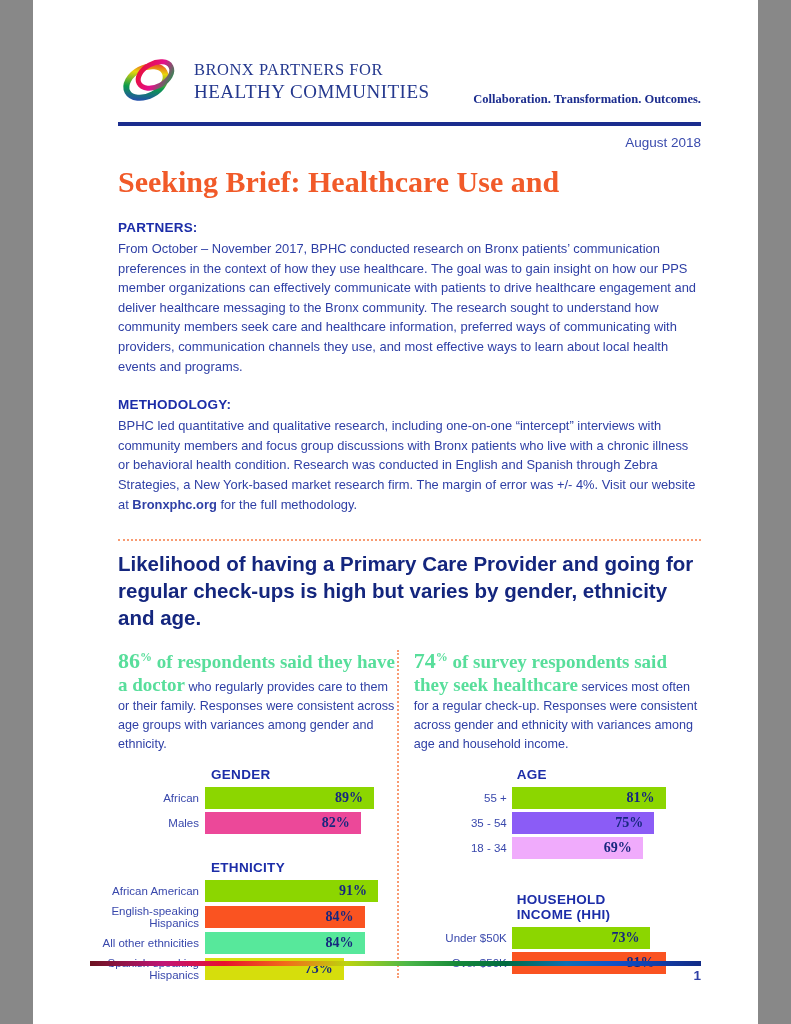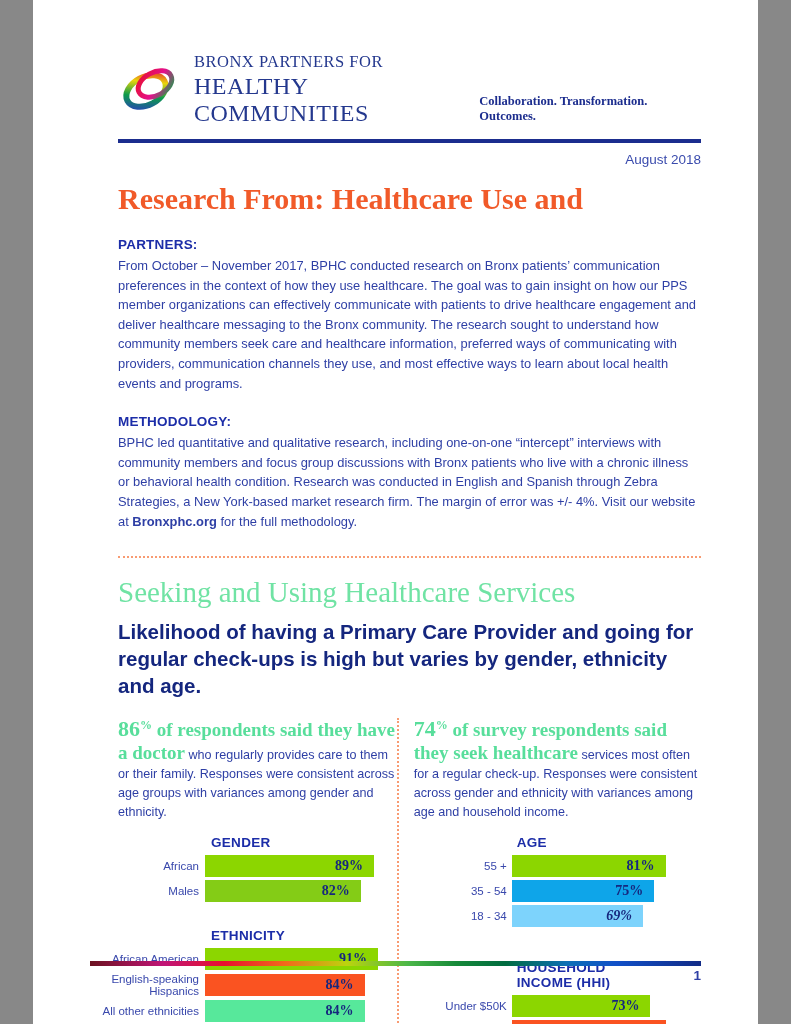--- a/index.html
+++ b/index.html
@@ -8,21 +8,21 @@
     width:725px; height:1024px; background:#ffffff; position:relative;
     margin:0 auto; overflow:hidden;padding-left:28px;
   }
   .content { padding:52px 57px 0 57px; }
 
   
   .header-row { display:flex; justify-content:space-between; align-items:flex-end; }
   .brand { display:flex; align-items:center; gap:12px; }
   .brand-text { font-family:"Liberation Serif", serif; color:#24388E; letter-spacing:0.5px; }
   .brand-line1 { font-size:16.5px; }
-  .brand-line2 { font-size:24px; margin-top:1px; }
+  .brand-line2 { font-size:19px; margin-top:1px;text-align:right; }
   .tagline { font-family:"Liberation Serif", serif; font-weight:bold; color:#1C2D8E; font-size:12.5px; padding-bottom:3px; }
   .rule { height:4px; background:#1B2D8E; margin-top:12px; }
   .date { text-align:right; color:#3A4BAD; font-size:13.5px; margin-top:9px; }
 
   
   .doc-title { font-family:"Liberation Serif", serif; font-weight:bold; color:#F15A29;
     font-size:30px; line-height:35px; margin-top:14px; }
   .sec-h { color:#1C2DA8; font-weight:bold; font-size:13.5px; margin-top:21px; letter-spacing:0.2px; }
   .body-p { color:#2E3FA5; font-size:12.9px; line-height:19.6px; margin-top:4px; }
   .body-p b { font-weight:bold; }
@@ -99,31 +99,30 @@
           <div class="brand-line1">BRONX PARTNERS FOR</div>
           <div class="brand-line2">HEALTHY COMMUNITIES</div>
         </div>
       </div>
       <div class="tagline">Collaboration. Transformation. Outcomes.</div>
     </div>
     <div class="rule"></div>
     <div class="date">August 2018</div>
 
     <h1 class="doc-title">
-      <span>Research From: Healthcare Use and</span><br>
+      <span>Seeking Brief: Healthcare Use and</span><br>
     </h1>
 
     <div class="sec-h">PARTNERS:</div>
     <p class="body-p">From October – November 2017, BPHC conducted research on Bronx patients’ communication preferences in the context of how they use healthcare. The goal was to gain insight on how our PPS member organizations can effectively communicate with patients to drive healthcare engagement and deliver healthcare messaging to the Bronx community. The research sought to understand how community members seek care and healthcare information, preferred ways of communicating with providers, communication channels they use, and most effective ways to learn about local health events and programs.</p>
 
     <div class="sec-h">METHODOLOGY:</div>
     <p class="body-p"><span>BPHC led quantitative and qualitative research, including one-on-one “intercept” interviews with community members and focus group discussions with Bronx patients who live with a chronic illness or behavioral health condition. Research was conducted in English and Spanish through Zebra Strategies, a New York-based market research firm. The margin of error was +/- 4%. Visit our website at </span><b>Bronxphc.org</b><span> for the full methodology.</span></p>
 
     <div class="dotted-h"></div>
-    <h2 class="green-h">Seeking and Using Healthcare Services</h2>
     <h3 class="sub-h">
       <span>Likelihood of having a Primary Care Provider and going for</span><br>
       <span>regular check-ups is high but varies by gender, ethnicity and age.</span>
     </h3>
 
     <div class="cols">
       <div class="col-left">
         <p class="lead"><span class="lead-green"><span class="lead-num">86</span><sup>%</sup><span> of respondents said they have a doctor</span></span><span class="lead-navy"> who regularly provides care to them or their family. Responses were consistent across age groups with variances among gender and ethnicity.</span></p>
         <div class="chart">
             <div class="chart-title">GENDER</div>
@@ -132,21 +131,21 @@
                 <span>African</span>
               </div>
               <div class="bar" style="width: 169.1px; background: rgb(140, 214, 0);">
                 <span class="bar-value">89%</span>
               </div>
             </div>
             <div class="bar-row">
               <div class="bar-label">
                 <span>Males</span>
               </div>
-              <div class="bar" style="width: 155.8px; background: #84cc16;">
+              <div class="bar" style="width: 155.8px; background: #ec4899;">
                 <span class="bar-value">82%</span>
               </div>
             </div>
           </div>
         <div class="chart chart-gap">
             <div class="chart-title">ETHNICITY</div>
             <div class="bar-row">
               <div class="bar-label">
                 <span>African American</span>
               </div>
@@ -192,29 +191,29 @@
                 <span>55 +</span>
               </div>
               <div class="bar" style="width: 153.9px; background: rgb(140, 214, 0);">
                 <span class="bar-value">81%</span>
               </div>
             </div>
             <div class="bar-row">
               <div class="bar-label">
                 <span>35 - 54</span>
               </div>
-              <div class="bar" style="width: 142.5px; background: #0ea5e9;">
+              <div class="bar" style="width: 142.5px; background: #8b5cf6;">
                 <span class="bar-value">75%</span>
               </div>
             </div>
             <div class="bar-row">
               <div class="bar-label">
                 <span>18 - 34</span>
               </div>
-              <div class="bar" style="width: 131.1px; background: #7dd3fc; font-style: italic;">
+              <div class="bar" style="width: 131.1px; background: #f0abfc;">
                 <span class="bar-value">69%</span>
               </div>
             </div>
           </div>
         <div class="chart" style="margin-top:33px;">
             <div class="chart-title">HOUSEHOLD INCOME (HHI)</div>
             <div class="bar-row">
               <div class="bar-label">
                 <span>Under $50K</span>
               </div>

